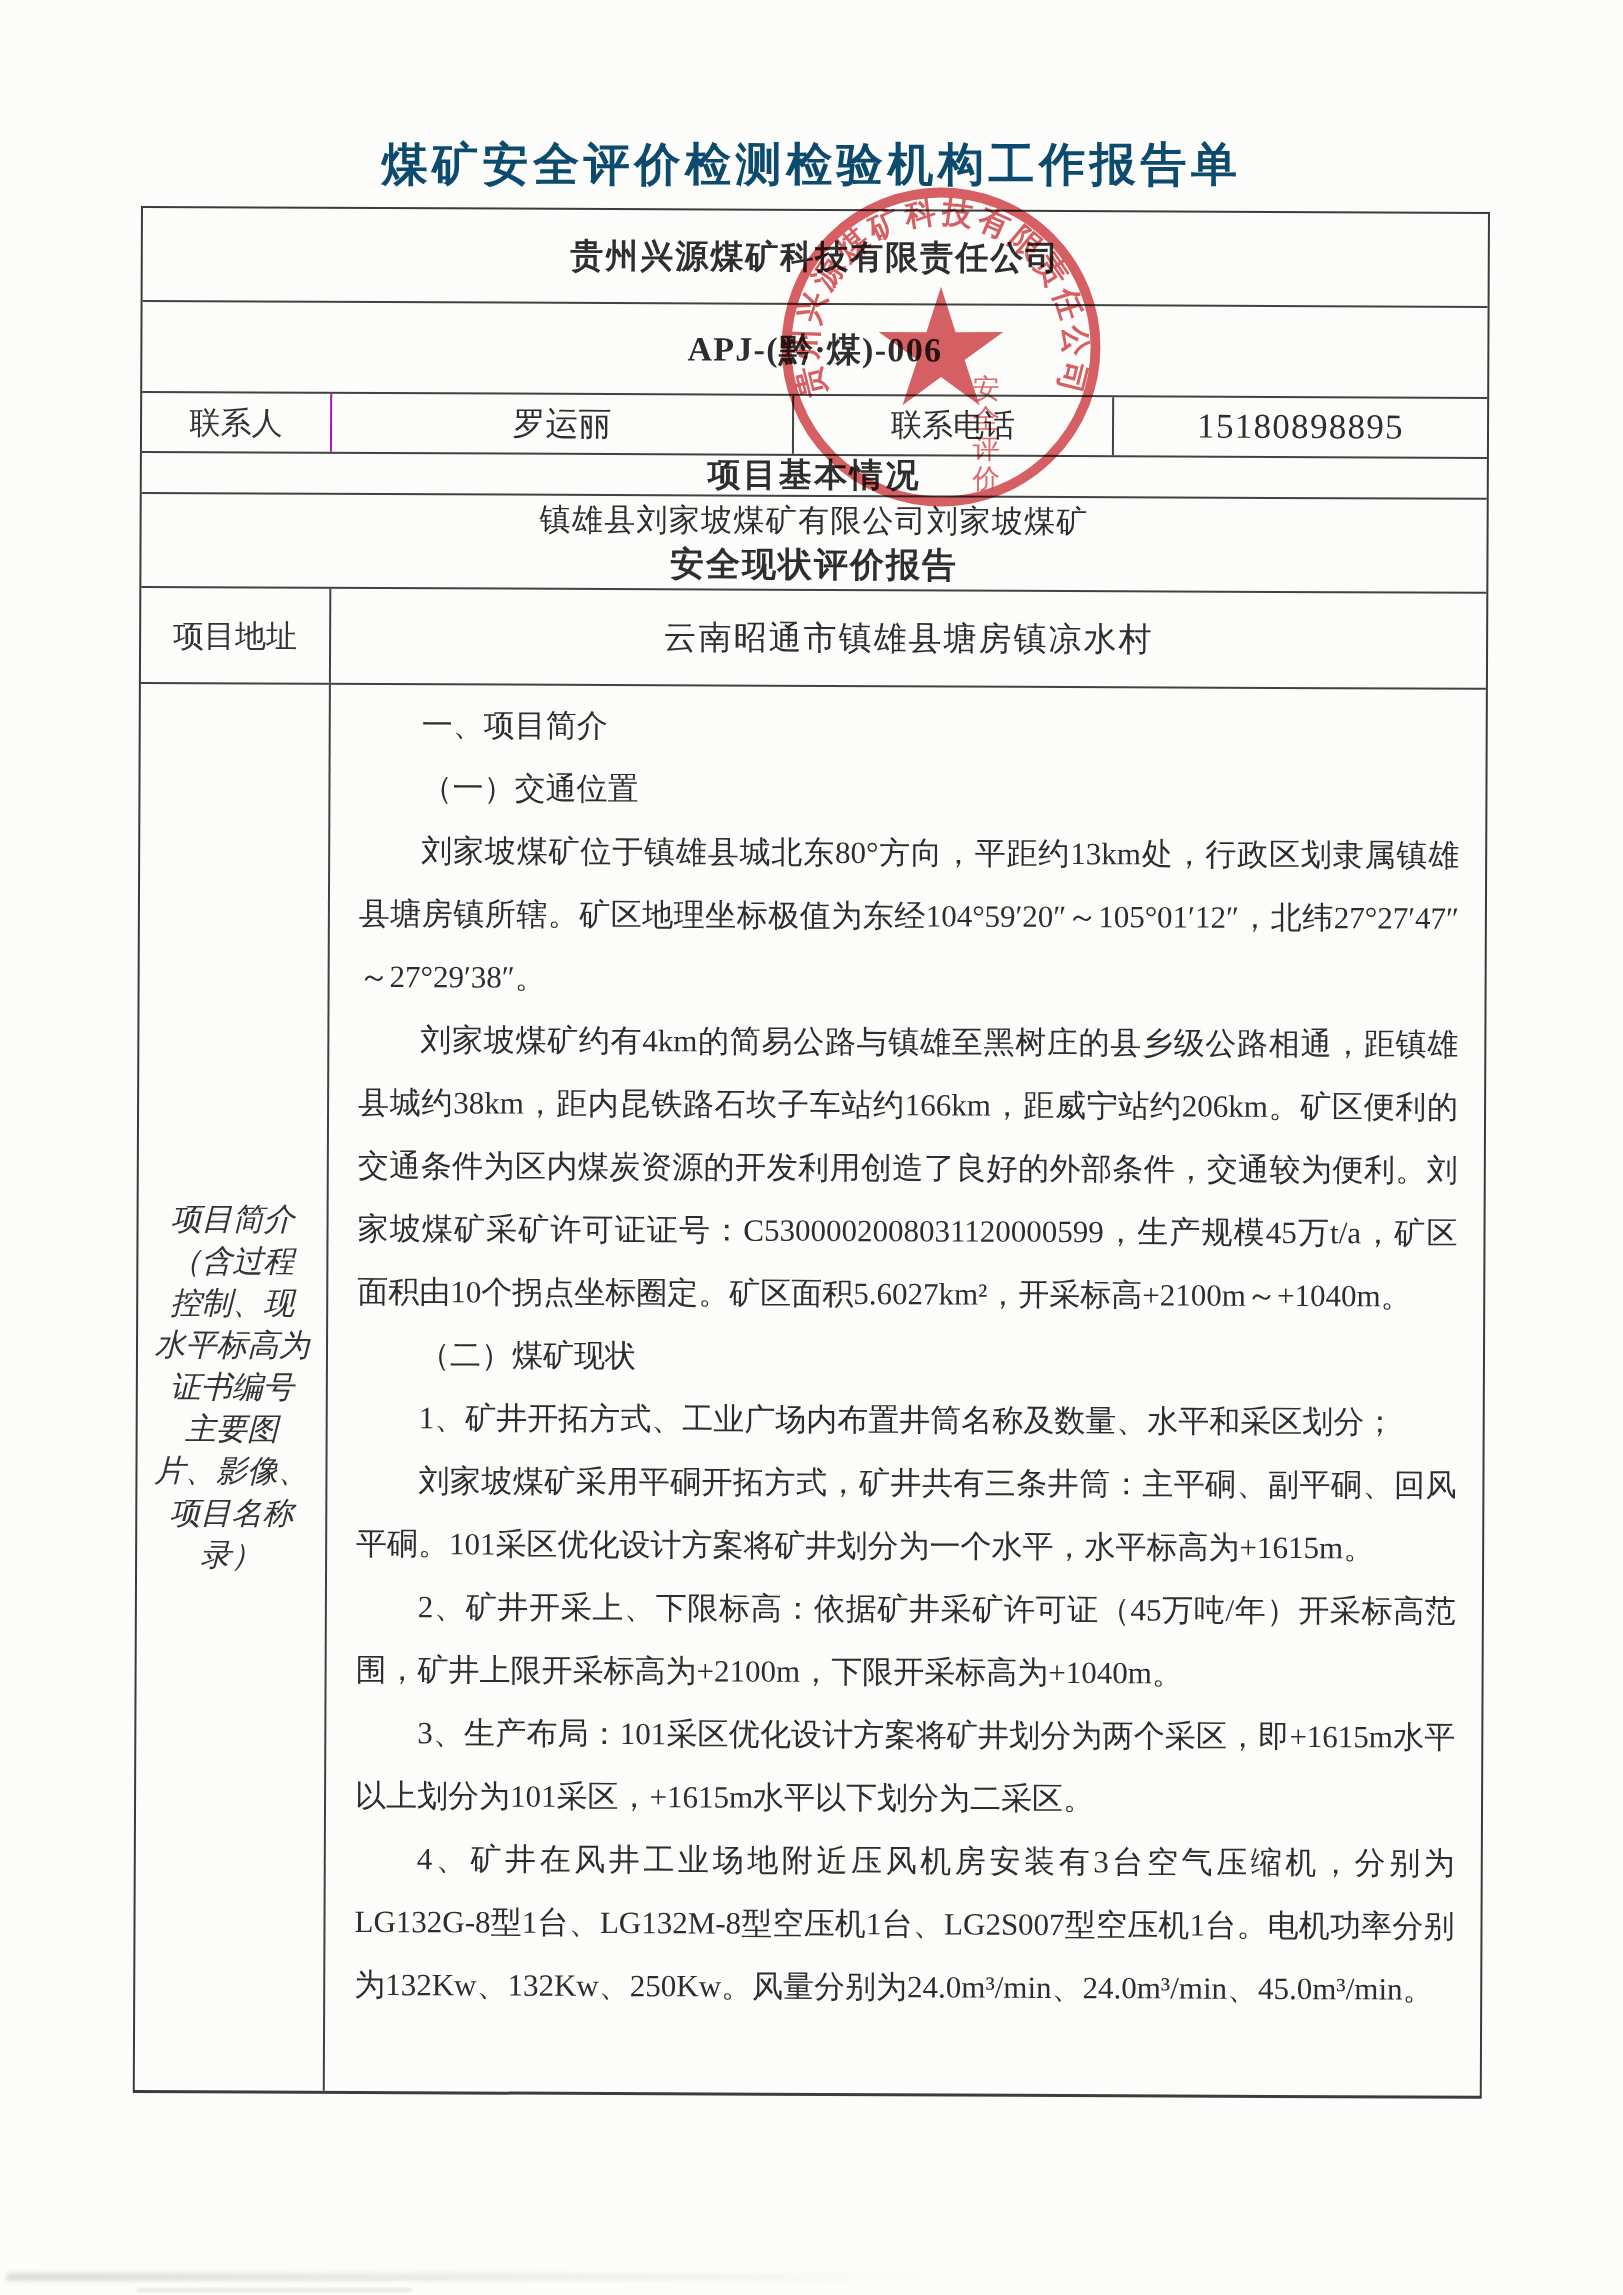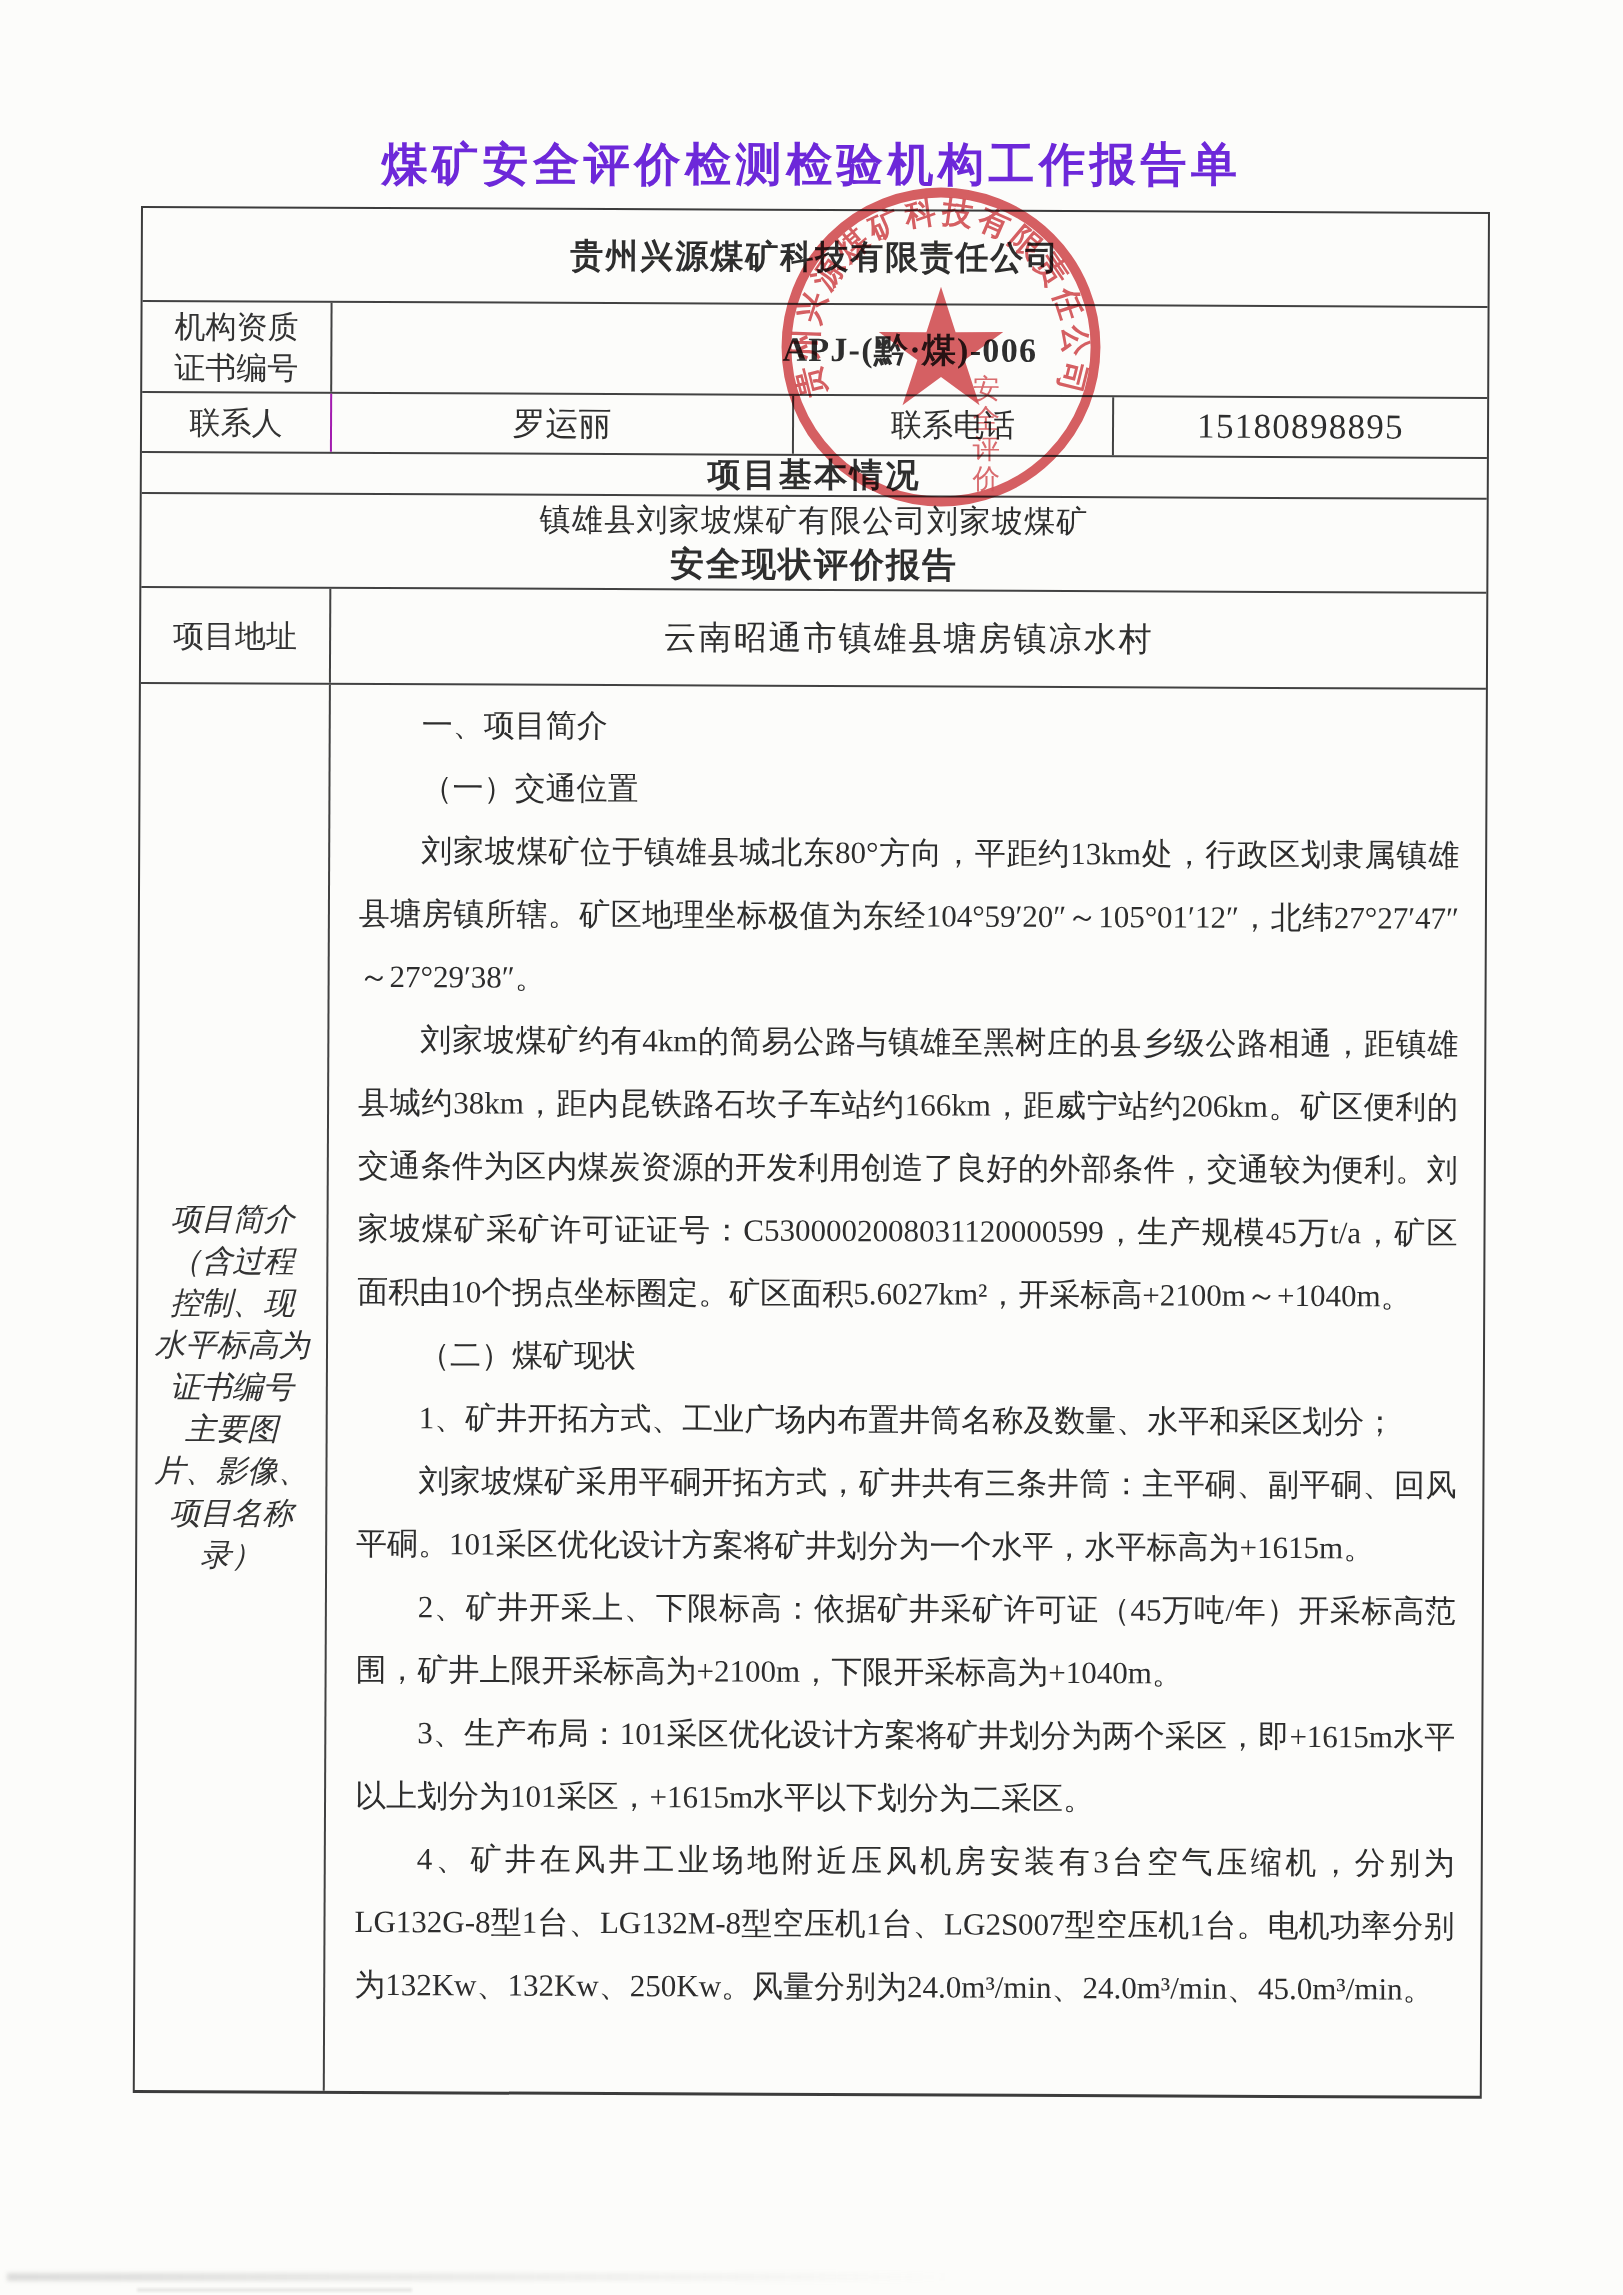--- a/index.html
+++ b/index.html
@@ -4,21 +4,21 @@
 <style>
   html,body{margin:0;padding:0;}
   body{
     width:1623px;height:2295px;position:relative;overflow:hidden;
     background:#fcfcfa;
     font-family:"Liberation Serif","DejaVu Serif",serif;
     color:#2e2e2e;
   }
   .doc-title{
     position:absolute;left:0;top:134px;width:1623px;text-align:center;
-    font-size:46px;font-weight:bold;letter-spacing:4.6px;color:#6d28d9;
+    font-size:46px;font-weight:bold;letter-spacing:4.6px;color:#0c4a6e;
   }
   .table-wrap{
     position:absolute;left:141px;top:206px;width:1345px;height:1882px;
     border:2.6px solid #3c3c3c;border-bottom-width:3.9px;
     transform:rotate(0.25deg);transform-origin:top left;
     background:transparent;
   }
   .row{position:absolute;left:0;width:1345px;display:flex;box-sizing:border-box;border-bottom:2px solid #424242;}
   .cell{box-sizing:border-box;display:flex;align-items:center;justify-content:center;}
   .lab{width:190px;border-right:2px solid #424242;flex-direction:column;
@@ -70,24 +70,20 @@
 
 <div class="doc-title">煤矿安全评价检测检验机构工作报告单</div>
 
 <div class="table-wrap">
 
   <div class="row r1">
     <div class="cell val v-name">贵州兴源煤矿科技有限责任公司</div>
   </div>
 
   <div class="row r2">
-    <div class="cell lab">
-      <div>机构资质</div>
-      <div>证书编号</div>
-    </div>
     <div class="cell val v-cert">APJ-(黔·煤)-006</div>
   </div>
 
   <div class="row r3">
     <div class="cell lab" style="border-right:2px solid #a21caf;">
       <div>联系人</div>
     </div>
     <div class="cell cell-contact v-contact">罗运丽</div>
     <div class="cell lab-mid">联系电话</div>
     <div class="cell v-phone">15180898895</div>

